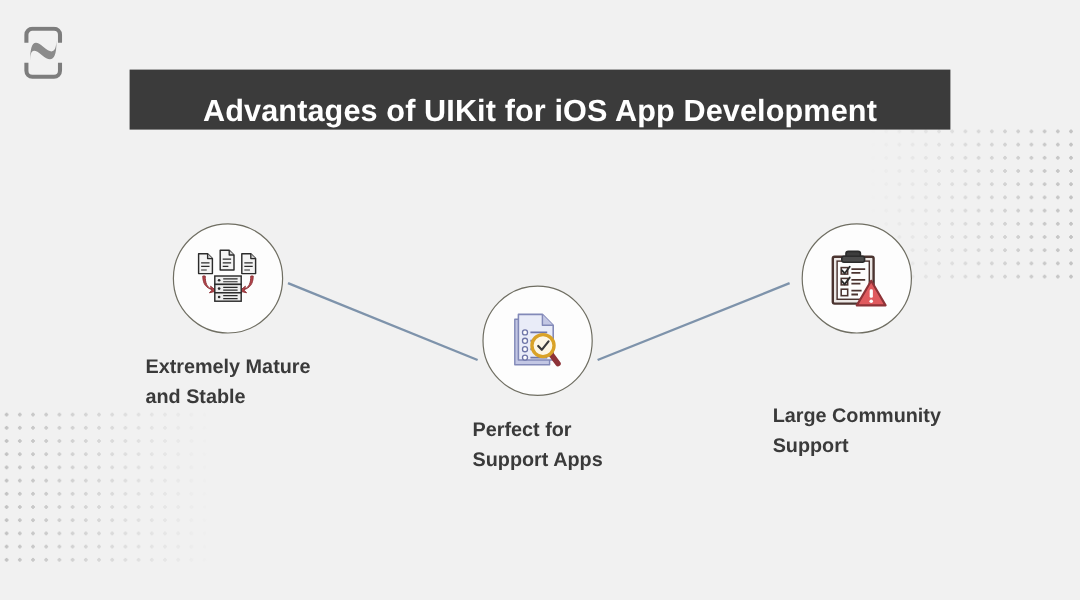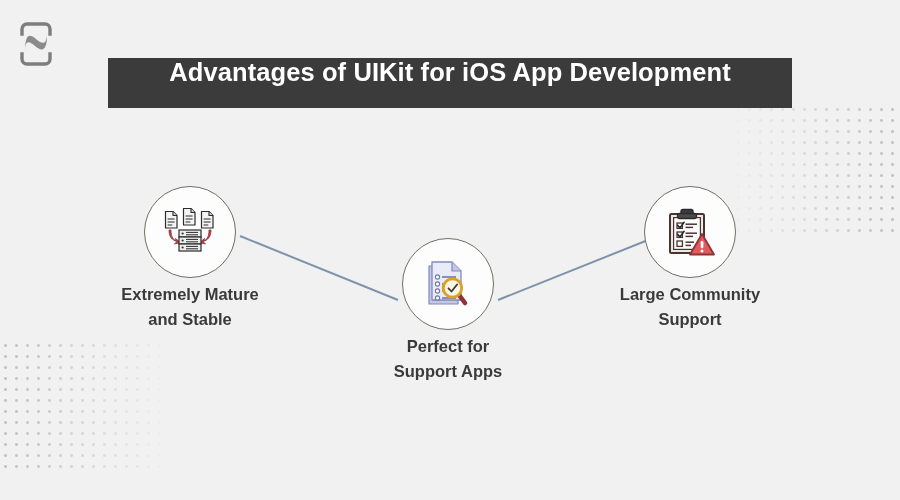--- a/index.html
+++ b/index.html
@@ -56,21 +56,21 @@
 
   
   .banner {
     position: absolute;
     left: 108px;
     top: 58px;
     width: 684px;
     height: 50px;
     background: #3b3b3b;
     display: flex;
-    align-items: flex-start;
+    align-items: flex-end;
     justify-content: center;
   }
   .banner-title {
     color: #ffffff;
     font-size: 25.5px;
     font-weight: bold;
     letter-spacing: .1px;
     white-space: nowrap;
     font-family: "Liberation Sans", sans-serif;
   }
@@ -97,32 +97,31 @@
     height: 92px;
     border-radius: 50%;
     background: #fdfdfd;
     border: 1.6px solid #6f6e62;
     box-sizing: border-box;
     display: flex;
     align-items: center;
     justify-content: center;
   }
   .node-label {
-    margin-top: 4px;
-    text-align: center;
+    margin-top: 16px;
     color: #3a3a3a;
     font-size: 16.5px;
     font-weight: bold;
     line-height: 1.5;
     white-space: pre-line;
     font-family: "Liberation Sans", sans-serif;
   }
   .node-a { left: 96px; top: 186px; width: 188px; }
   .node-b { left: 354px; top: 238px; width: 188px; }
-  .node-c { left: 596px; top: 186px; width: 188px; }
+  .node-c { left: 620px; top: 186px; width: 188px; gap: 41px; }
 </style>
 </head>
 <body>
 
 <div id="infographic">
 
   <div class="dots dots-tr"></div>
   <div class="dots dots-bl"></div>
 
   <div class="logo">

